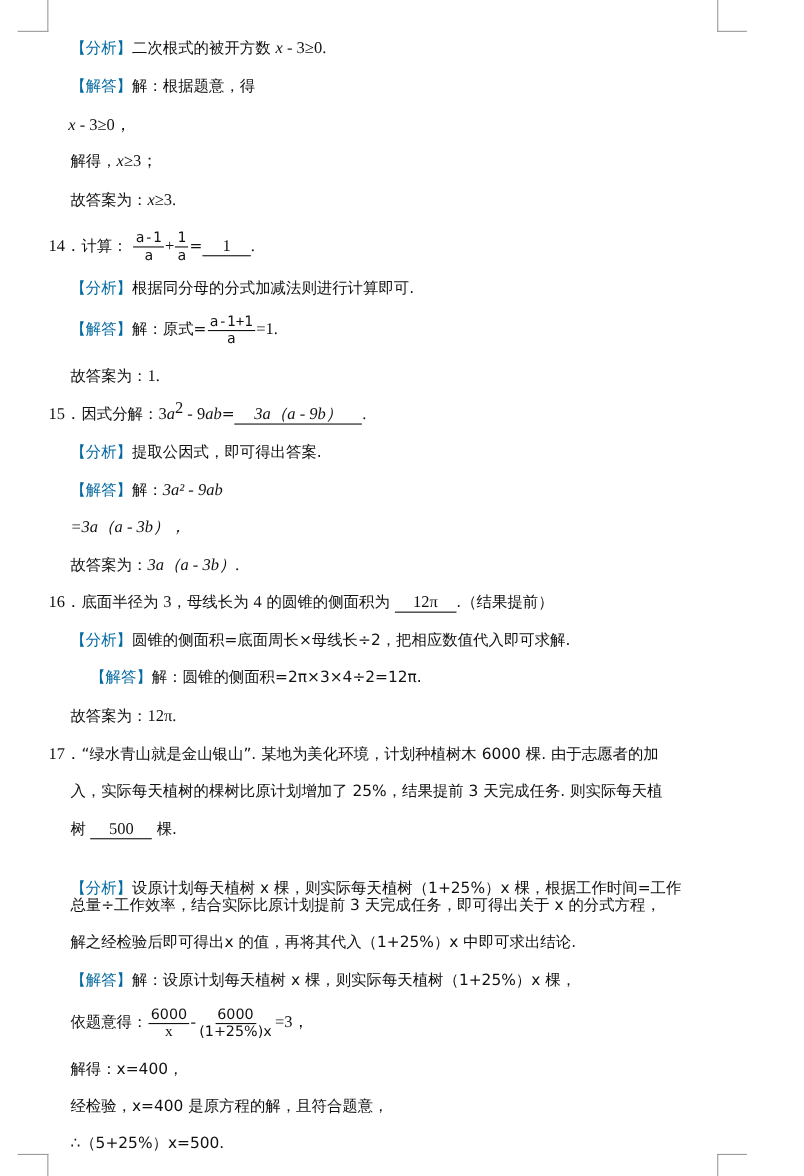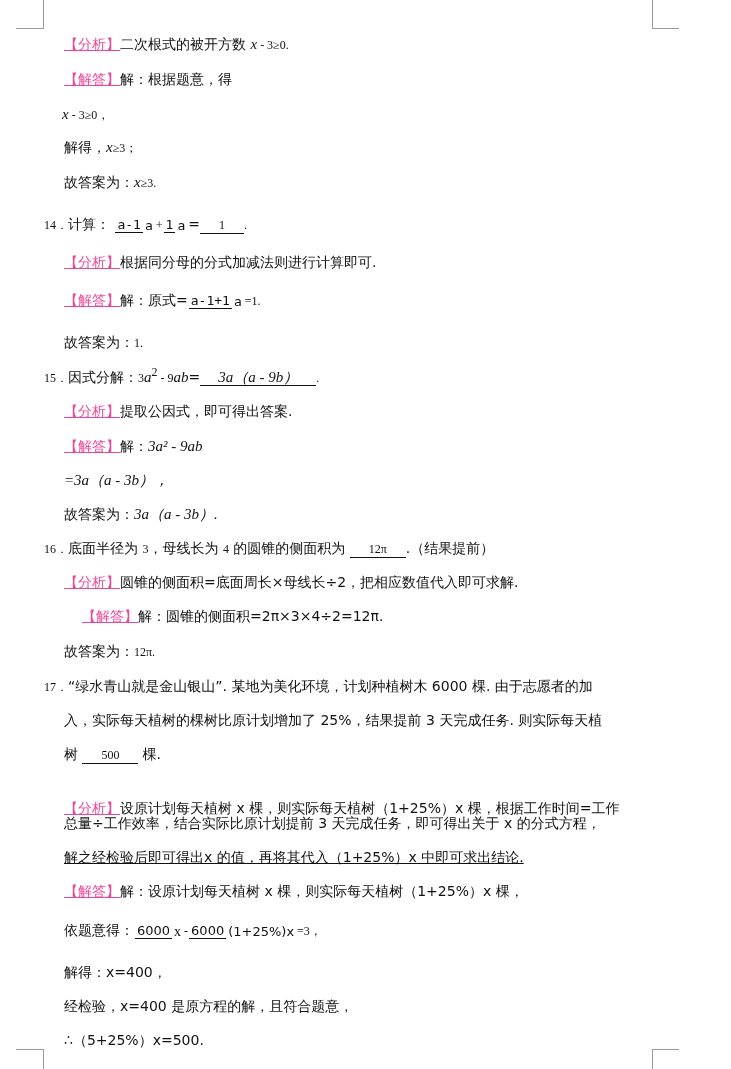--- a/index.html
+++ b/index.html
@@ -8,25 +8,25 @@
     font-family: "DejaVu Sans", "Liberation Sans", sans-serif;
     color: #111; font-size: 14px;
   }
   .corner { position: absolute; border-color: #9a9a9a; border-style: solid; border-width: 0; }
   .c-tl { left: 16px; top: 0; width: 27px; height: 28px; border-right-width: 1px; border-bottom-width: 1px; }
   .c-tr { left: 652px; top: 0; width: 26px; height: 28px; border-left-width: 1px; border-bottom-width: 1px; }
   .c-bl { left: 16px; top: 1049px; width: 27px; height: 20px; border-right-width: 1px; border-top-width: 1px; }
   .c-br { left: 652px; top: 1049px; width: 26px; height: 20px; border-left-width: 1px; border-top-width: 1px; }
 
   .line { position: absolute; white-space: nowrap; line-height: 20px; height: 20px; font-size: 14px; }
-  .tag { color: #ec4899; text-decoration: underline; }
-  .m { font-family: "Liberation Serif", "DejaVu Serif", serif; font-size: 12px; }
+  .tag { color: #0369a1; }
+  .m { font-family: "Liberation Serif", "DejaVu Serif", serif; font-size: 15px; }
   .mi { font-family: "Liberation Serif", "DejaVu Serif", serif; font-style: italic; font-size: 15px; }
   .blank { display: inline-block; border-bottom: 1px solid #111; text-align: center; line-height: 16px; }
-  .frac { display: inline-flex; flex-direction: row; align-items: center; vertical-align: middle;
+  .frac { display: inline-flex; flex-direction: column; align-items: center; vertical-align: middle;
           font-family: "DejaVu Sans Mono", "Liberation Mono", monospace; font-size: 13px; line-height: 15px; margin: 0 1px; }
   .frac .num { border-bottom: 1px solid #111; padding: 0 2px; }
   .frac .den { padding: 0 2px; }
   .frac.serifden .den { font-family: "Liberation Serif", serif; font-size: 14px; }
   sup { font-size: 10px; line-height: 0; }
 </style>
 </head>
 <body>
 
 <div class="corner c-tl"></div>
@@ -111,21 +111,21 @@
 </div>
 <div class="line" style="left:64px; top:744px;">
   <span>树 </span><span class="blank m" style="width:56px; margin-right:4px;">500</span><span>棵.</span>
 </div>
 <div class="line" style="left:64px; top:779px;margin-top:19px;">
   <span class="tag">【分析】</span><span>设原计划每天植树 x 棵，则实际每天植树（1+25%）x 棵，根据工作时间=工作</span>
 </div>
 <div class="line" style="left:64px; top:813px;text-align:right;">
   <span>总量÷工作效率，结合实际比原计划提前 3 天完成任务，即可得出关于 x 的分式方程，</span>
 </div>
-<div class="line" style="left:64px; top:847px;text-decoration:underline;">
+<div class="line" style="left:64px; top:847px;">
   <span>解之经检验后即可得出x 的值，再将其代入（1+25%）x 中即可求出结论.</span>
 </div>
 <div class="line" style="left:64px; top:881px;">
   <span class="tag">【解答】</span><span>解：设原计划每天植树 x 棵，则实际每天植树（1+25%）x 棵，</span>
 </div>
 <div class="line" style="left:64px; top:910px; height:40px; line-height:40px;">
   <span>依题意得：</span><span class="frac serifden">
       <span class="num" style="font-family:'DejaVu Sans',sans-serif;">6000</span>
       <span class="den">x</span>
     </span><span class="m">-</span><span class="frac">

